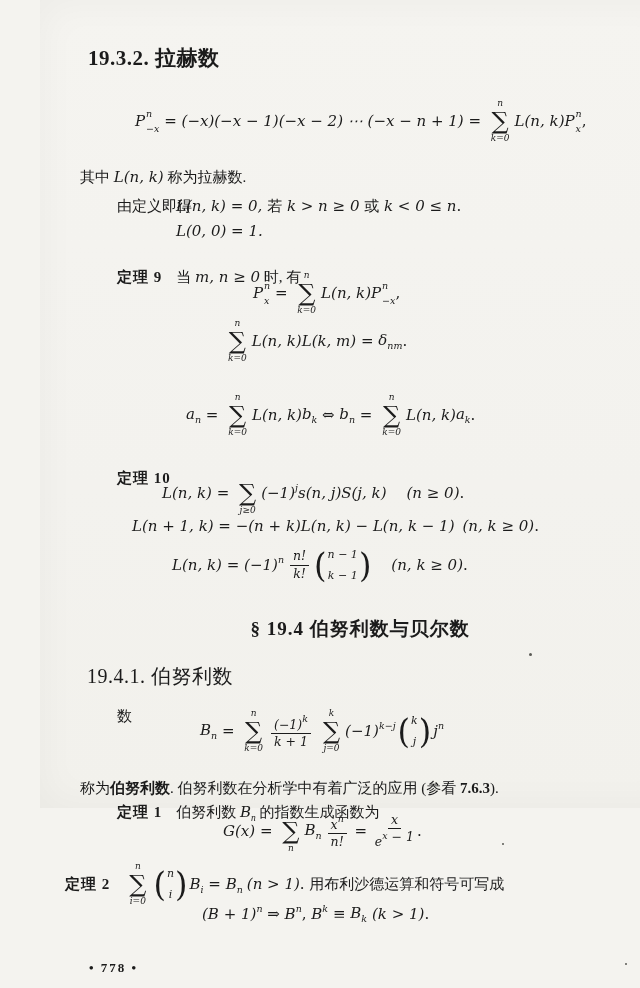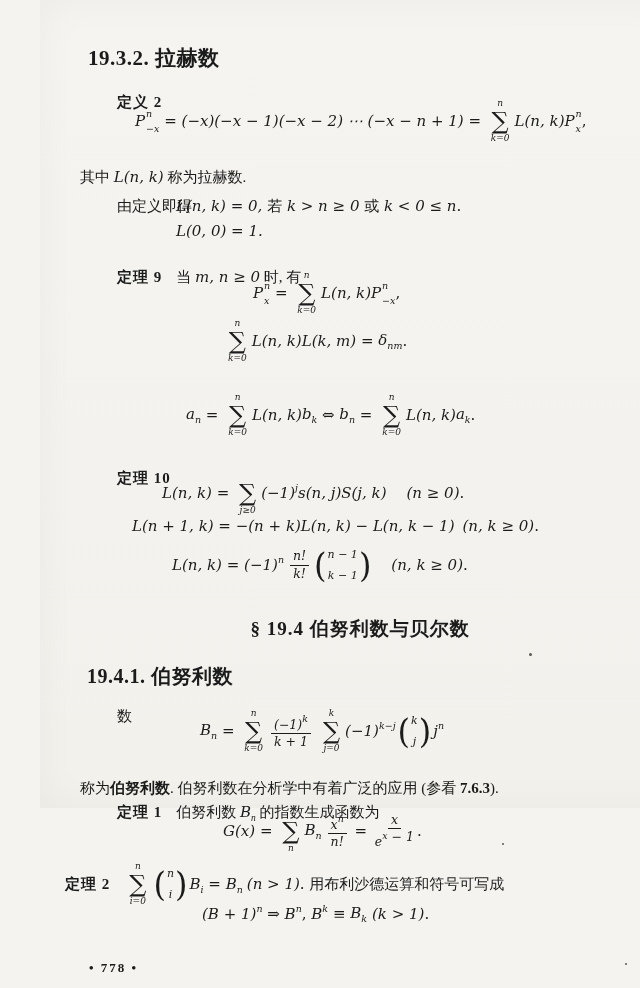--- a/index.html
+++ b/index.html
@@ -12,21 +12,21 @@
   }
   #page{
     position:relative;width:640px;height:808px;
     background:linear-gradient(180deg,#f5f4f0 0%,#f3f2ee 60%,#f2f1ec 100%);
     box-shadow:inset 0 0 40px rgba(0,0,0,0.04);
     margin-left:40px;
   }
   .trow{position:absolute;font-size:15px;line-height:20px;white-space:pre;}
   .h1{font-size:21px;font-weight:600;letter-spacing:0.5px;}
   .h2{position:absolute;left:0;right:0;text-align:center;font-size:19px;font-weight:700;letter-spacing:1px;}
-  .h3{font-size:20px;font-weight:700;letter-spacing:0.5px;}
+  .h3{font-size:20px;font-weight:400;letter-spacing:0.5px;}
   .blabel{font-weight:700;margin-right:14px;letter-spacing:1px;}
   .bold{font-weight:700;}
   .footer{font-weight:700;font-size:13px;letter-spacing:2px;}
   
   .formula{
     position:absolute;display:flex;align-items:center;
     font-family:"DejaVu Serif",serif;font-size:15px;line-height:1.25;
     white-space:pre;
   }
   .inline-formula{
@@ -55,23 +55,20 @@
 </style>
 </head>
 <body>
 
 <div id="page">
 
   <div class="trow h1" style="top:28px;left:25px;">
     <span>19.3.2. 拉赫数</span>
   </div>
 
-  <div class="trow" style="top:72px;left:62px;">
-    <span class="blabel">定义 2</span>
-  </div>
 
   <div class="formula" style="top:98px;left:95px;height:46px;"><span class="ss"><span class="m-i">P</span><span class="ss2"><span>n</span><span>−x</span></span></span><span class="m-i"> = (−x)(−x − 1)(−x − 2) ⋯ (−x − n + 1) = </span><span class="msum"><span class="mtop">n</span><span class="sig">∑</span><span class="mbot">k=0</span></span><span class="m-i">L(n, k)</span><span class="ss"><span class="m-i">P</span><span class="ss2"><span>n</span><span>x</span></span></span><span class="m-r">,</span></div>
 
   <div class="trow" style="top:176px;left:62px;">
     <span>由定义即得</span>
   </div>
 
   <div class="trow" style="top:147px;left:25px;">
     <span>其中 </span><span class="m-i">L(n, k)</span><span> 称为拉赫数.</span>
   </div>

